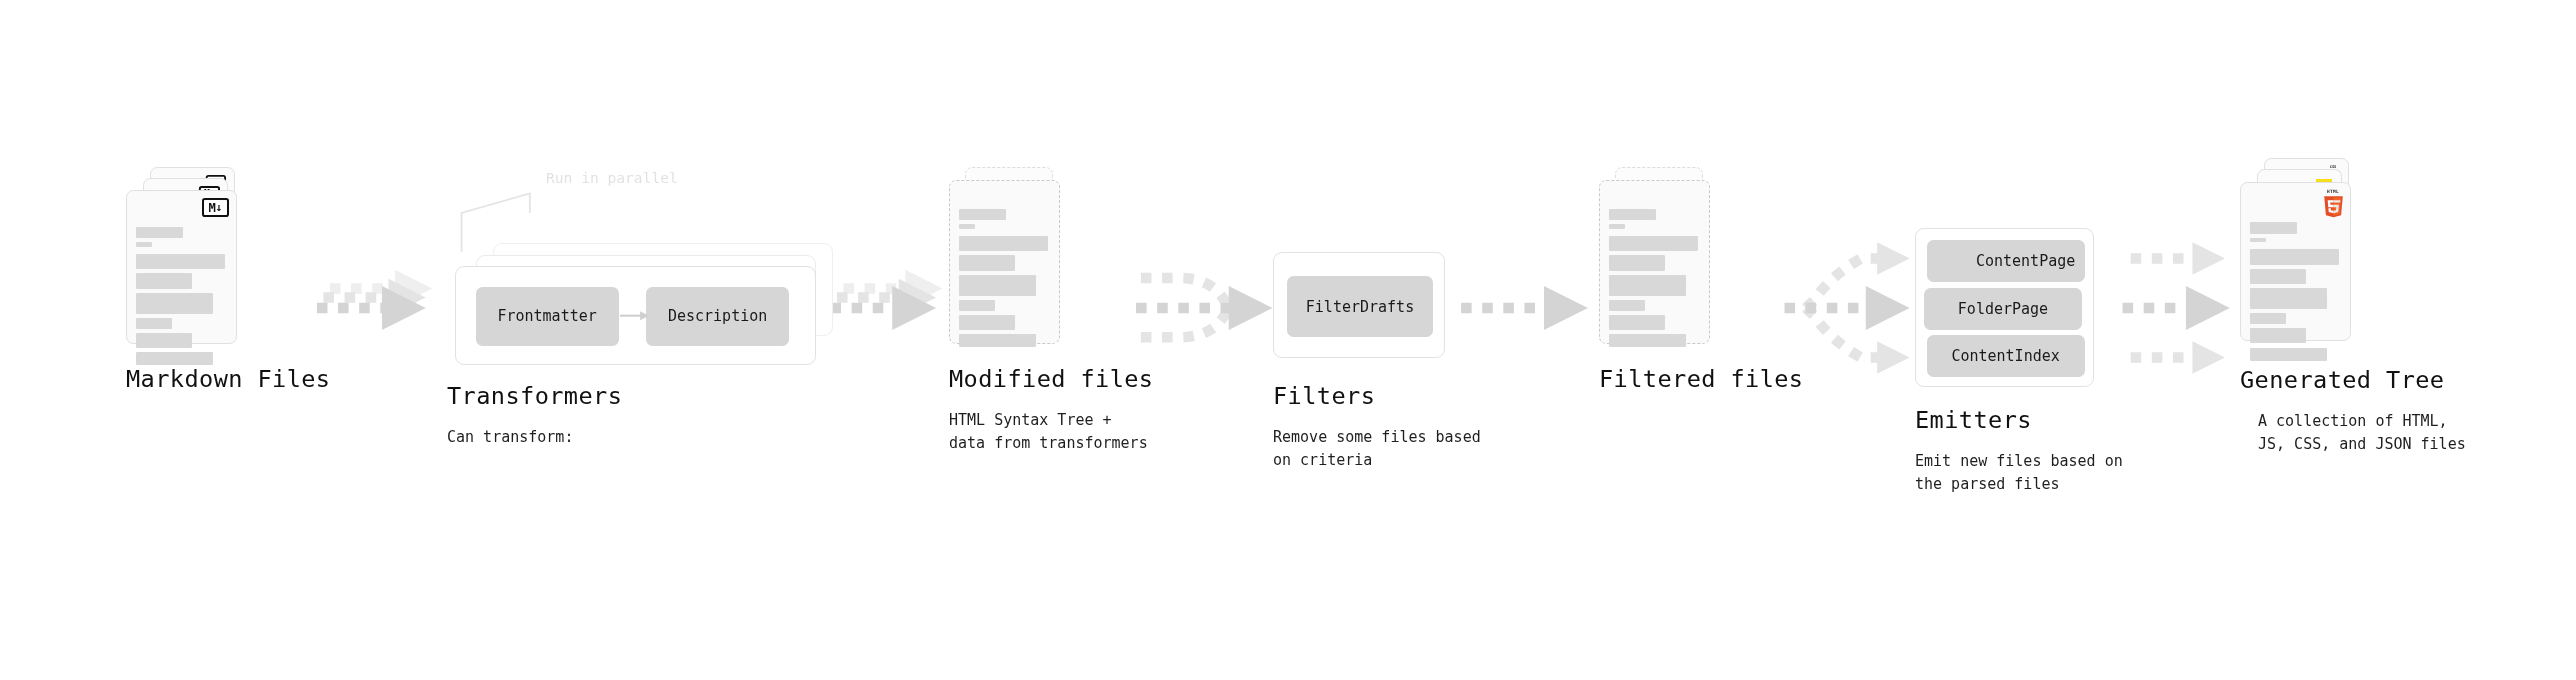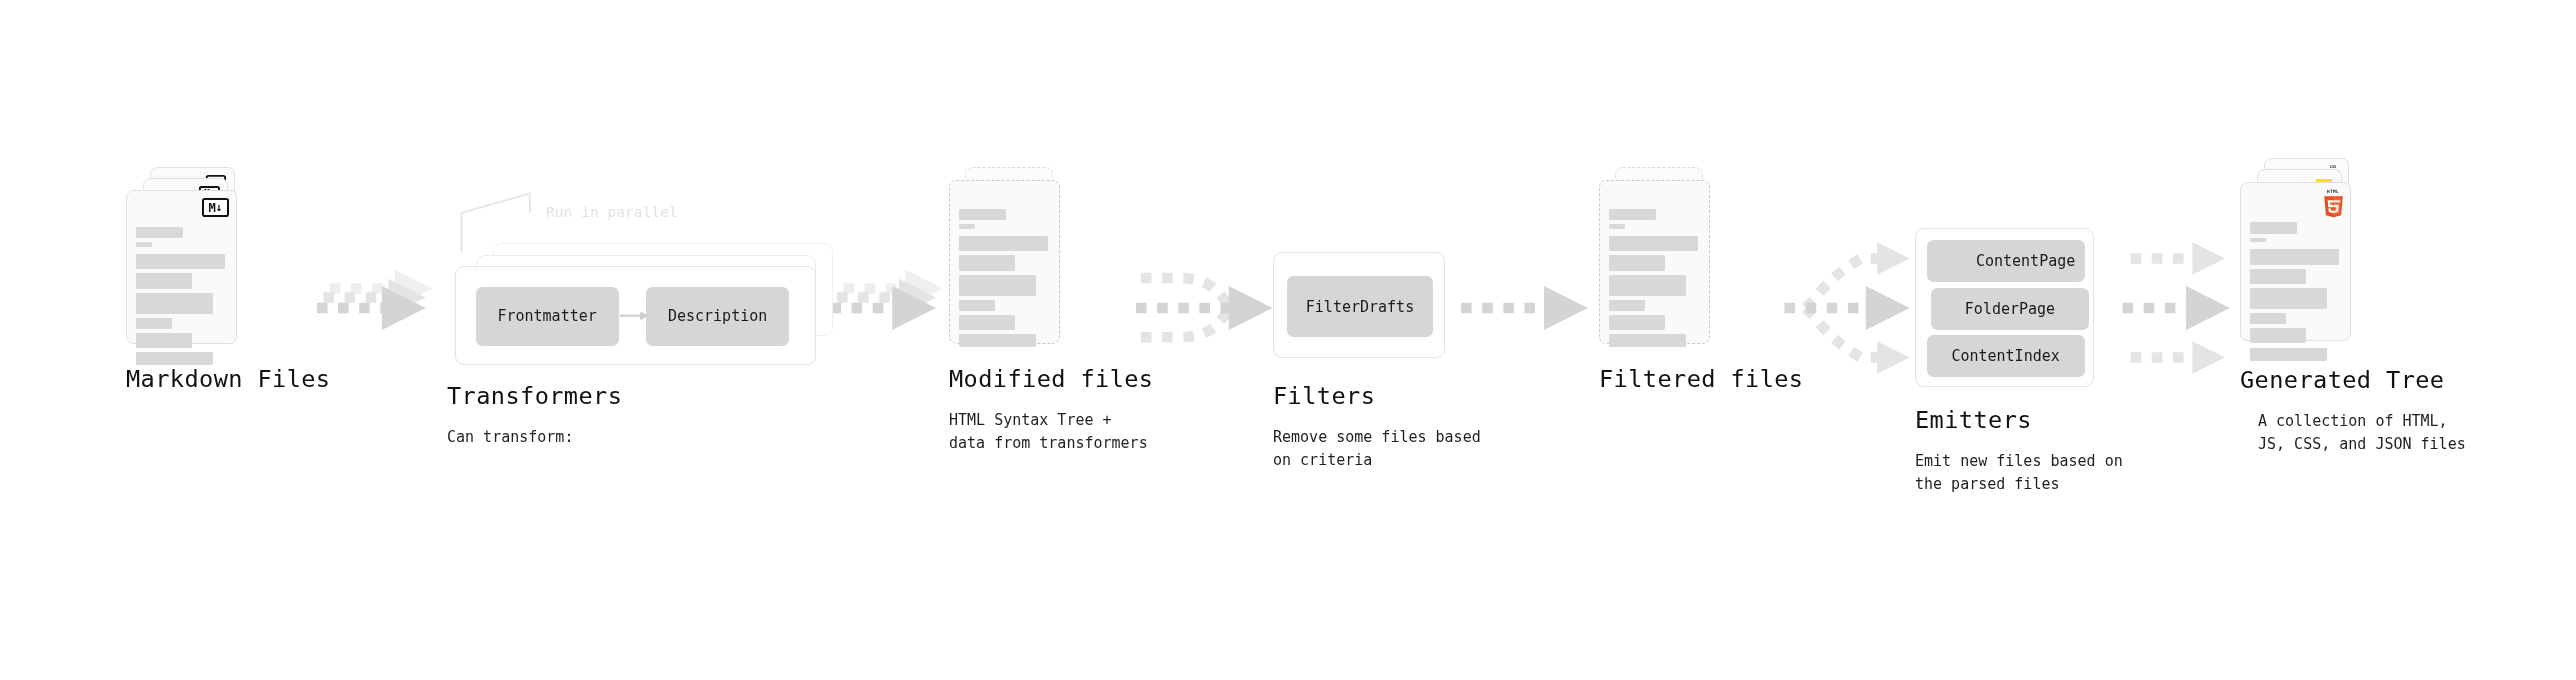--- a/index.html
+++ b/index.html
@@ -279,21 +279,21 @@
 
     <div class="panel" style="left:8.1px; top:99px; width:361px; height:99px; border-color:#e2e2e2;">
       <div class="pill" style="left:19.5px; top:19.5px; width:143px; height:59px;">Frontmatter</div>
       <div class="pill" style="left:190px; top:19.5px; width:143px; height:59px;">Description</div>
       <svg style="position:absolute; left:164px; top:43px; width:29px; height:11.4px;" viewBox="0 0 36 14" width="29" height="11.4">
         <path d="M0 7 H27" stroke="#cfcfcf" stroke-width="2.6" fill="none"></path>
         <polygon points="25,1.5 36,7 25,12.5" fill="#cfcfcf"></polygon>
       </svg>
     </div>
 
-    <div class="run-parallel-label" style="left:99px; top:36px;">Run in parallel</div>
+    <div class="run-parallel-label" style="left:99px; top:2px;">Run in parallel</div>
 
     <div class="stage-title" style="position:absolute; left:0px; top:215px;">Transformers</div>
 
     <div class="stage-desc" style="position:absolute; left:0px; top:249px;">
       <div>Can transform:</div>
     </div>
   </div>
 
   <div class="stage" style="left:949px; top:167px; width:228px;">
 
@@ -351,21 +351,21 @@
       </div>
     </div>
 
     <div class="stage-title" style="position:absolute; left:0; top:198px;">Filtered files</div>
   </div>
 
   <div class="stage" style="left:1915px; top:167px; width:260px;">
 
     <div class="panel" style="left:0px; top:61px; width:179px; height:159px;">
       <div class="pill" style="left:10.6px; top:11.4px; width:158px; height:42px;padding-left:40px;">ContentPage</div>
-      <div class="pill" style="left:15px; top:59px; width:158px; height:42px;">FolderPage</div>
+      <div class="pill" style="left:8px; top:59px; width:158px; height:42px;">FolderPage</div>
       <div class="pill" style="left:10.6px; top:106px; width:158px; height:42px;">ContentIndex</div>
     </div>
 
     <div class="stage-title" style="position:absolute; left:0; top:239px;">Emitters</div>
     <div class="stage-desc" style="position:absolute; left:0; top:273px;">
       <div>Emit new files based on</div>
       <div>the parsed files</div>
     </div>
   </div>
 

